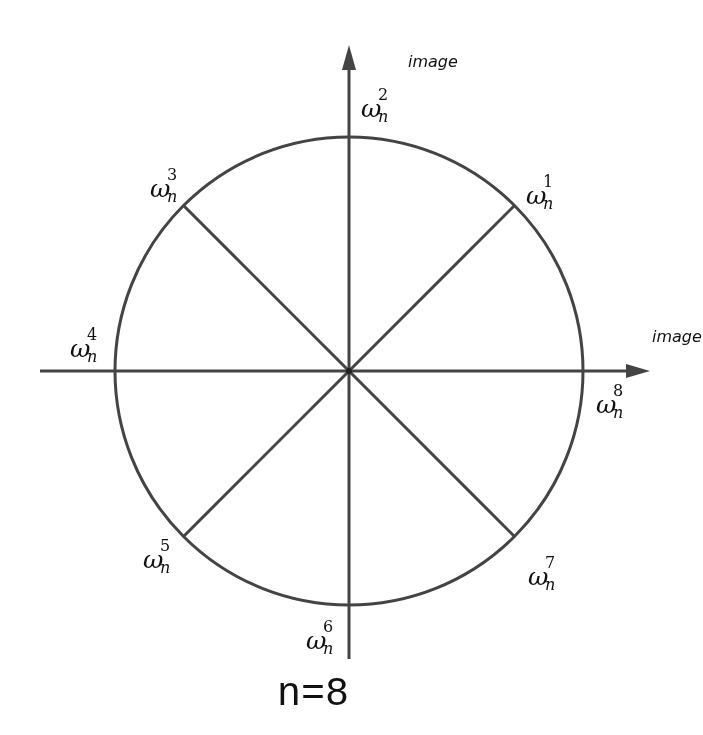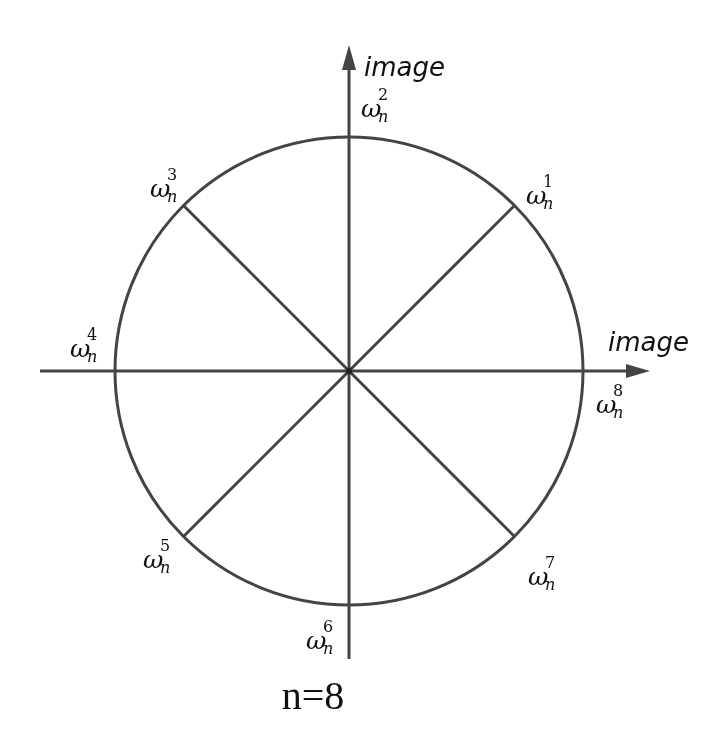--- a/index.html
+++ b/index.html
@@ -1,22 +1,22 @@
 <!DOCTYPE html>
 <html><head>
   <meta charset="utf-8">
   <style>
     html, body { margin: 0; padding: 0; background: #ffffff; }
     body { width: 703px; height: 735px; position: relative; overflow: hidden; }
     svg { position: absolute; left: 0; top: 0; }
     .lbl { position: absolute; font-family: "DejaVu Serif", serif; font-style: italic; color: #111; font-size: 25px; line-height: 1; white-space: nowrap; }
     .lbl .sup { position: absolute; font-style: normal; font-size: 16px; left: 17px; top: -9px; }
     .lbl .sub { position: absolute; font-size: 16px; left: 17px; top: 13px; }
-    .axis-name { position: absolute; font-family: "DejaVu Sans", sans-serif; font-style: italic; font-size: 26px; color: #111; }
-    .caption { position: absolute; font-family: Liberation Serif, serif; font-size: 40px; color: #111; left: 0; width: 626px; text-align: center; top: 672px; }
+    .axis-name { position: absolute; font-family: "DejaVu Sans", sans-serif; font-style: italic; font-size: 16px; color: #111; margin-left: 44px; }
+    .caption { position: absolute; font-family: Liberation Mono, monospace; font-size: 40px; color: #111; left: 0; width: 626px; text-align: center; top: 672px; }
   </style>
 </head>
 <body>
 
 <svg width="703" height="735" viewBox="0 0 703 735">
 
   <circle cx="349" cy="371" r="234" fill="none" stroke="#444444" stroke-width="3"></circle>
 
   <line x1="514.5" y1="205.5" x2="183.5" y2="536.5" stroke="#444444" stroke-width="3"></line>
   <line x1="183.5" y1="205.5" x2="514.5" y2="536.5" stroke="#444444" stroke-width="3"></line>

